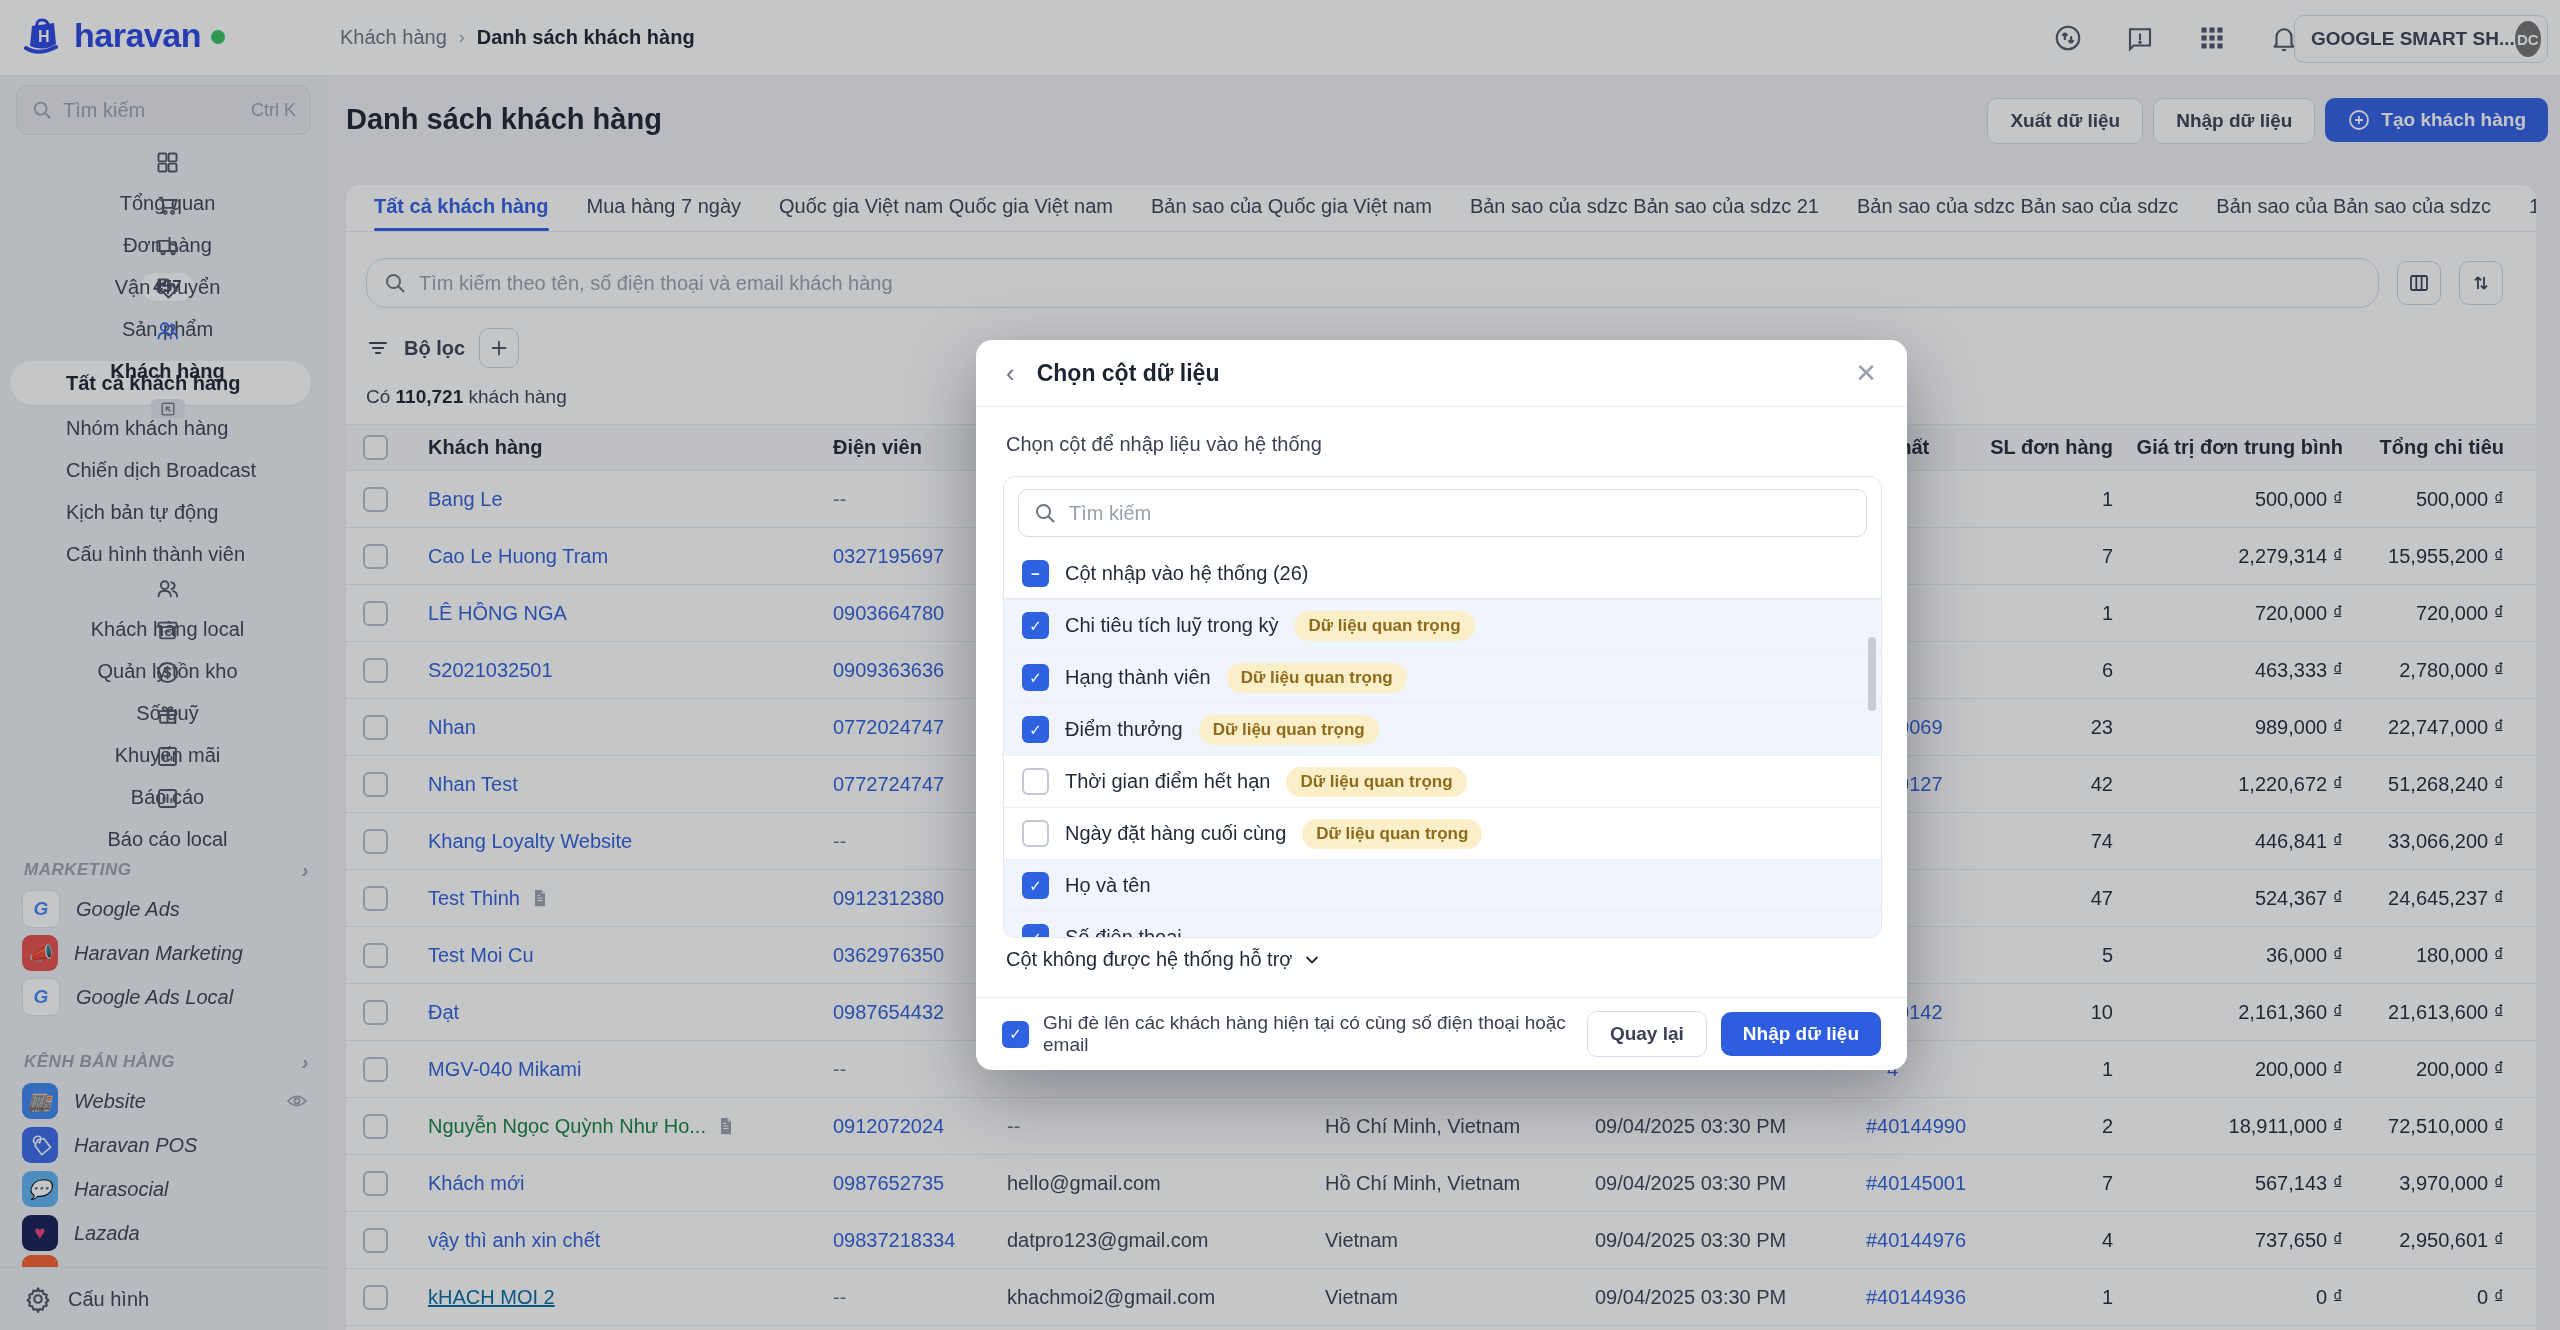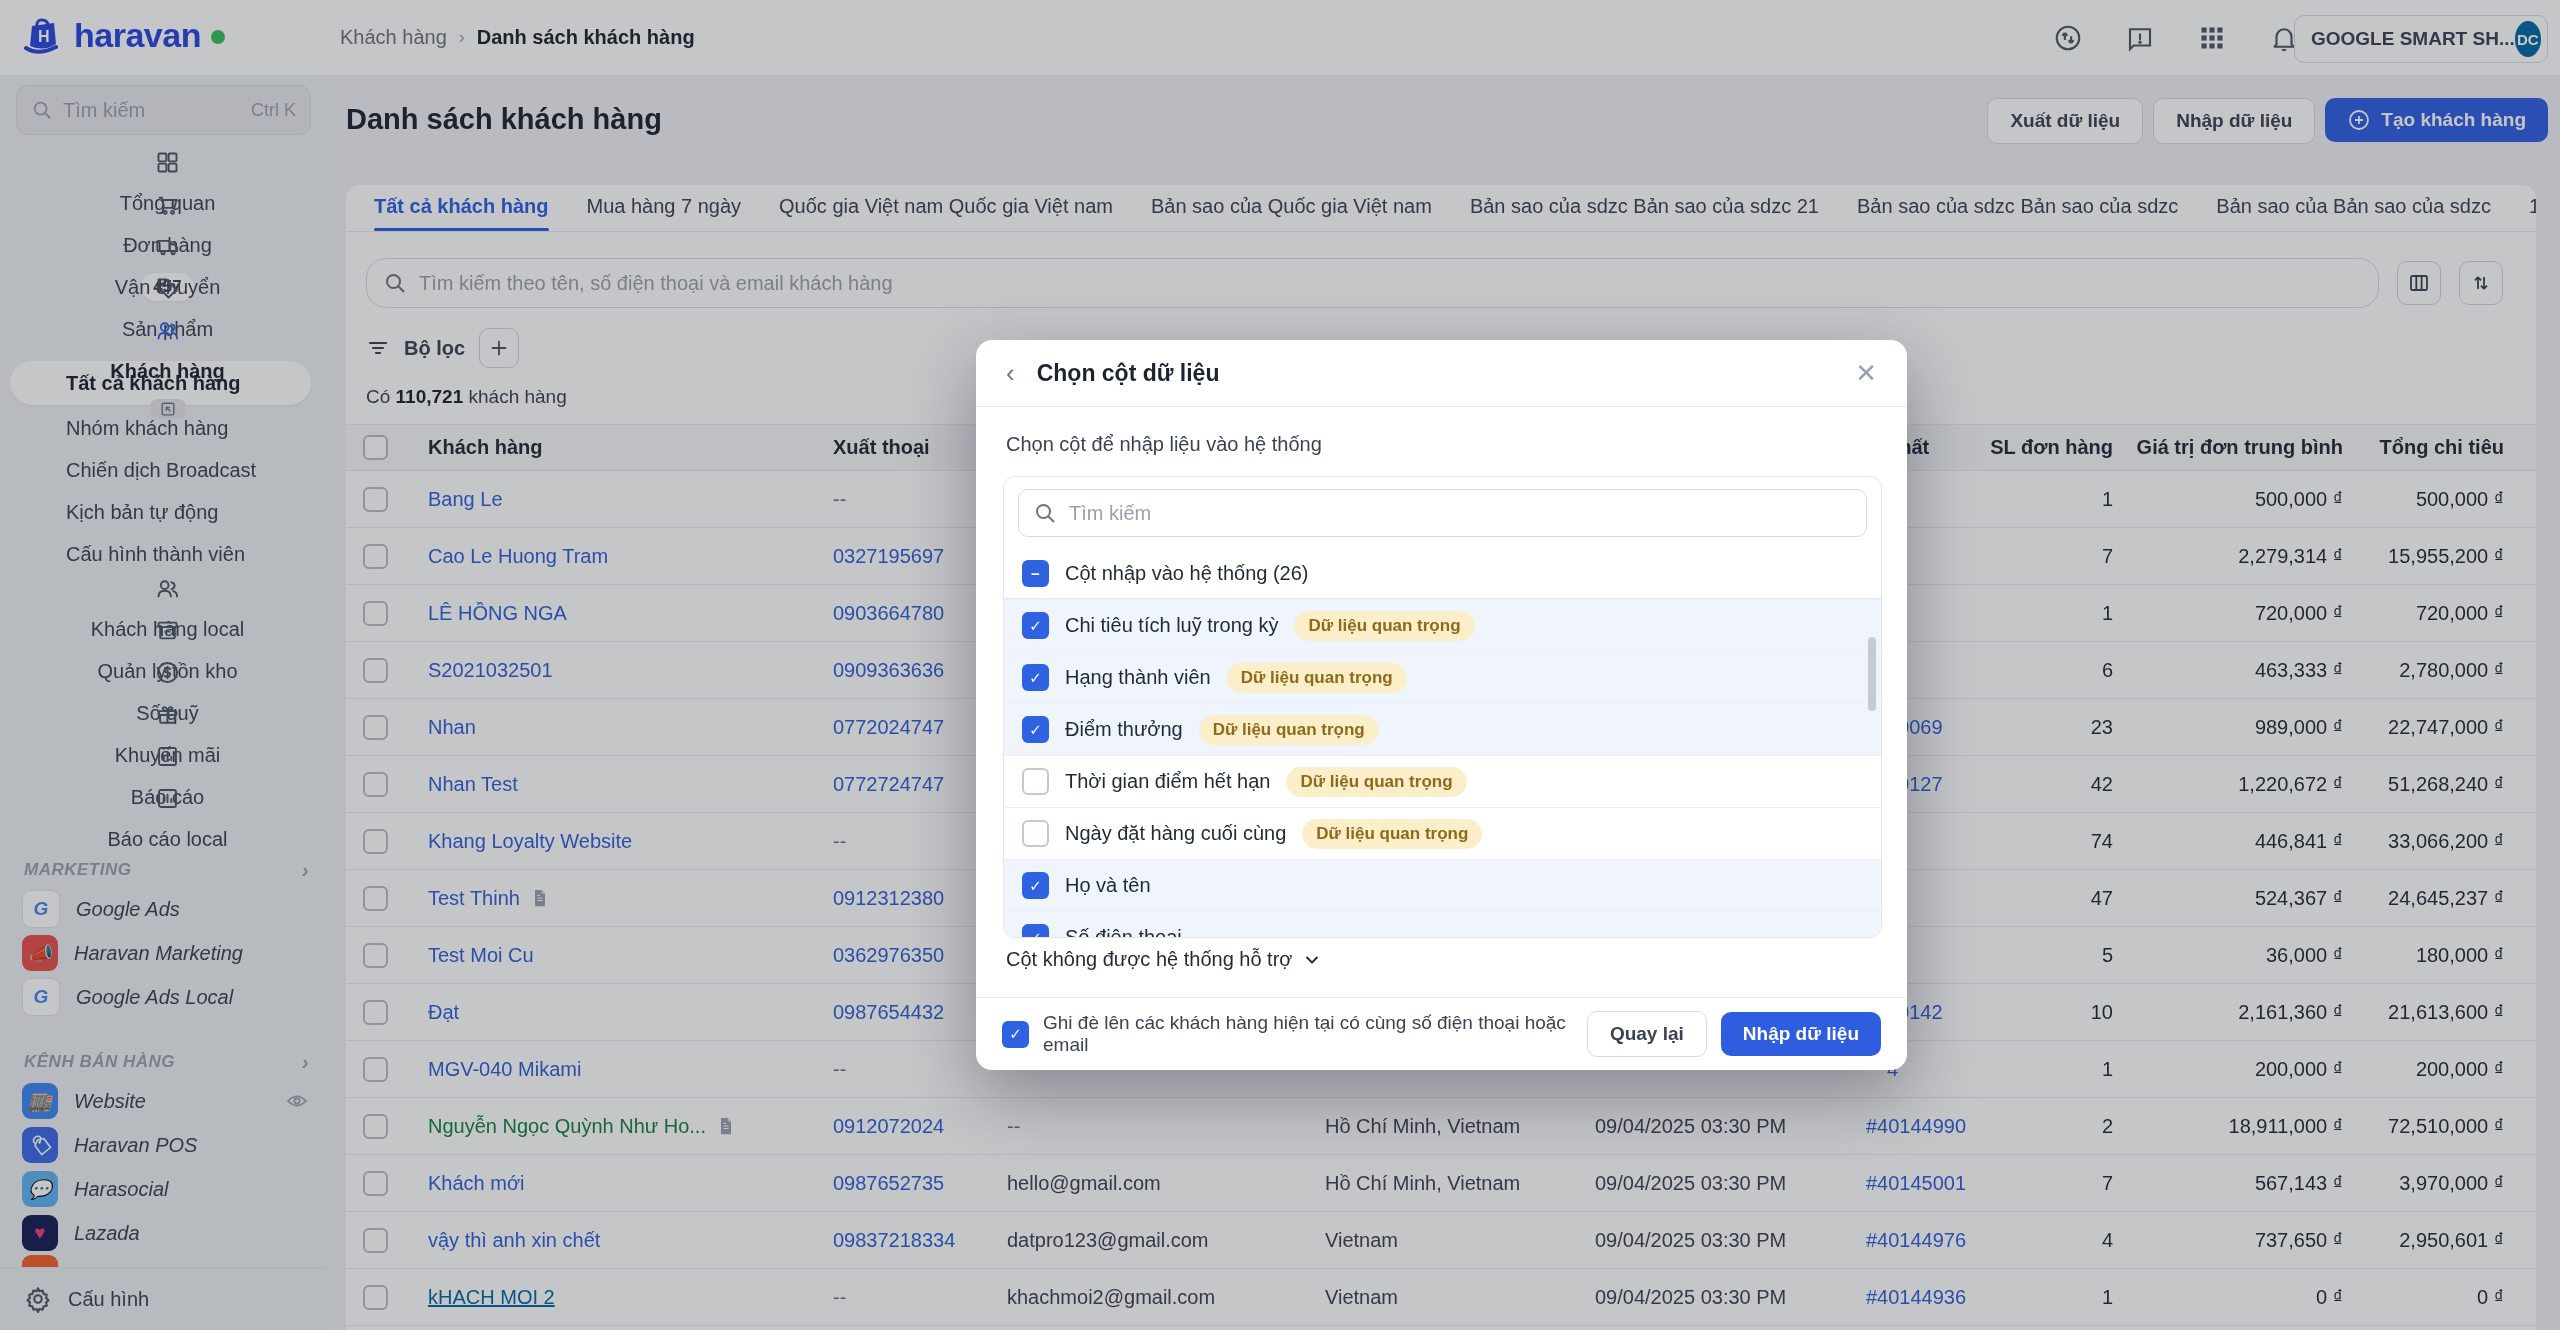--- a/index.html
+++ b/index.html
@@ -158,21 +158,21 @@
       </span>
       <span class="tico">
         <svg width="30" height="30" viewBox="0 0 24 24" fill="none" stroke="#4b5563" stroke-width="1.7">
           <path d="M6 17 v-6 a6 6 0 0 1 12 0 v6 l1.5 2 h-15 Z" stroke-linejoin="round"></path>
             <path d="M10.5 21 a1.8 1.8 0 0 0 3 0"></path>
         </svg>
       </span>
     </div>
     <div class="account-pill">
       <span class="account-label">GOOGLE SMART SH...</span>
-      <span class="avatar" style="background: #0369a1;">DC</span>
+      <span class="avatar" style="background: #737373;">DC</span>
     </div>
   </div>
 
   <div class="sidebar">
     <div class="sb-search">
       <svg width="22" height="22" viewBox="0 0 24 24" fill="none" stroke="#9aa1ad" stroke-width="2">
         <circle cx="10.5" cy="10.5" r="6.5"></circle>
           <path d="M15.5 15.5 L21 21"></path>
       </svg>
       <span class="sb-search-ph">Tìm kiếm</span>
@@ -429,21 +429,21 @@
       <div class="count-row">
         <span>Có </span><b>110,721</b><span> khách hàng</span>
       </div>
 
       <div class="tbl">
         <div class="trow thead" id="thead">
             <div class="cell c-check">
               <span class="cb"></span>
             </div>
             <div class="cell c-name">Khách hàng</div>
-            <div class="cell c-phone">Xuất thoại</div>
+            <div class="cell c-phone">Điện viên</div>
             <div class="cell c-email"></div>
             <div class="cell c-region"></div>
             <div class="cell c-date"></div>
             <div class="cell c-order partial">nhất</div>
             <div class="cell c-num">SL đơn hàng</div>
             <div class="cell c-num">Giá trị đơn trung bình</div>
             <div class="cell c-num c-total">Tổng chi tiêu</div>
           </div>
         <div id="tbody">
             <div class="trow">

